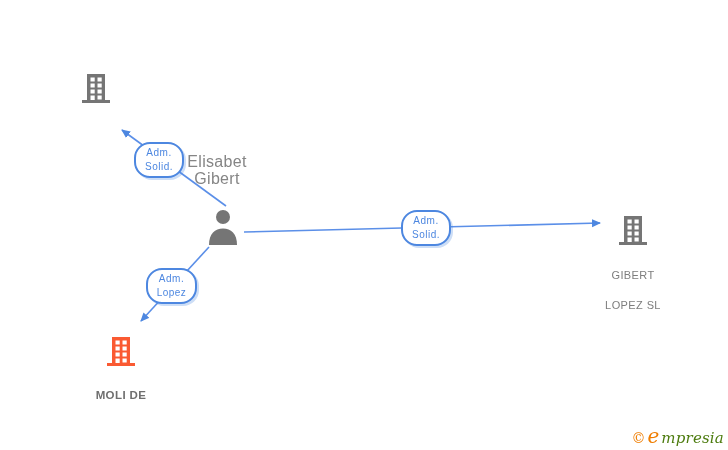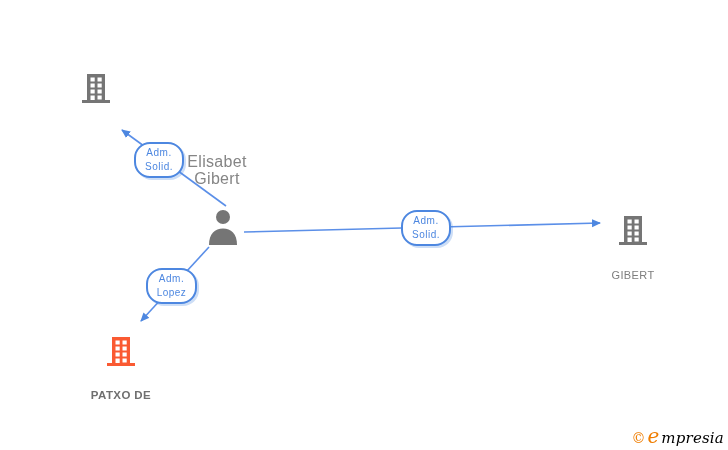--- a/index.html
+++ b/index.html
@@ -26,21 +26,21 @@
     position:absolute;z-index:2;text-align:center;
     font-size:16px;letter-spacing:.3px;color:#858585;line-height:16.5px;
   }
   .brand{
     position:absolute;right:4px;bottom:3px;z-index:2;
     font-family:"DejaVu Serif","Liberation Serif",serif;font-style:italic;
     display:flex;align-items:baseline;gap:2px;
   }
   .brand .copy{color:#ef7d00;font-size:14px;font-style:normal;}
   .brand .e{color:#ef7d00;font-size:20px;line-height:14px;}
-  .brand .rest{color:#000000;font-size:15px;letter-spacing:.2px;margin-top:16px;}
+  .brand .rest{color:#4d7c0f;font-size:15px;letter-spacing:.2px;margin-top:16px;}
 </style>
 </head>
 <body>
 
 <svg class="connectors" width="728" height="450">
   <defs>
     <marker id="arrow" markerUnits="userSpaceOnUse" markerWidth="12" markerHeight="12" refX="8" refY="4" orient="auto">
       <path d="M0,0 L9,4 L0,8 z" fill="#4d87e0"></path>
     </marker>
   </defs>
@@ -93,20 +93,21 @@
       <rect x="10.5" y="11.5" width="4.2" height="4"></rect>
         <rect x="17.5" y="11.5" width="4.2" height="4"></rect>
       <rect x="10.5" y="17.5" width="4.2" height="4"></rect>
         <rect x="17.5" y="17.5" width="4.2" height="4"></rect>
       <rect x="10.5" y="23.5" width="4.2" height="4.5"></rect>
         <rect x="17.5" y="23.5" width="4.2" height="4"></rect>
     </g>
   </svg>
   <div class="node-label" style="margin-top:7px;">
     <div>GIBERT</div>
+    <div>LOPEZ SL</div>
   </div>
 </div>
 
 <div class="node" style="left:71px;top:335px;width:100px;">
   <svg class="icon-building" width="32" height="32" viewBox="0 0 32 32">
     <g fill="#fa5a32">
       <rect x="2" y="28" width="28" height="3"></rect>
       <rect x="7" y="2" width="18" height="26"></rect>
     </g>
     <g fill="#ffffff">
@@ -114,21 +115,21 @@
         <rect x="17.5" y="5.5" width="4.2" height="4"></rect>
       <rect x="10.5" y="11.5" width="4.2" height="4"></rect>
         <rect x="17.5" y="11.5" width="4.2" height="4"></rect>
       <rect x="10.5" y="17.5" width="4.2" height="4"></rect>
         <rect x="17.5" y="17.5" width="4.2" height="4"></rect>
       <rect x="10.5" y="23.5" width="4.2" height="4.5"></rect>
         <rect x="17.5" y="23.5" width="4.2" height="4"></rect>
     </g>
   </svg>
   <div class="node-label bold" style="margin-top:6px;">
-    <div>PATXO DE</div>
+    <div>MOLI DE</div>
   </div>
 </div>
 
 <div class="rel-box" style="left:134px;top:142px;width:36px;">
   <div>Adm.</div>
   <div>Solid.</div>
 </div>
 <div class="rel-box" style="left:401px;top:210px;width:36px;">
   <div>Adm.</div>
   <div>Solid.</div>

